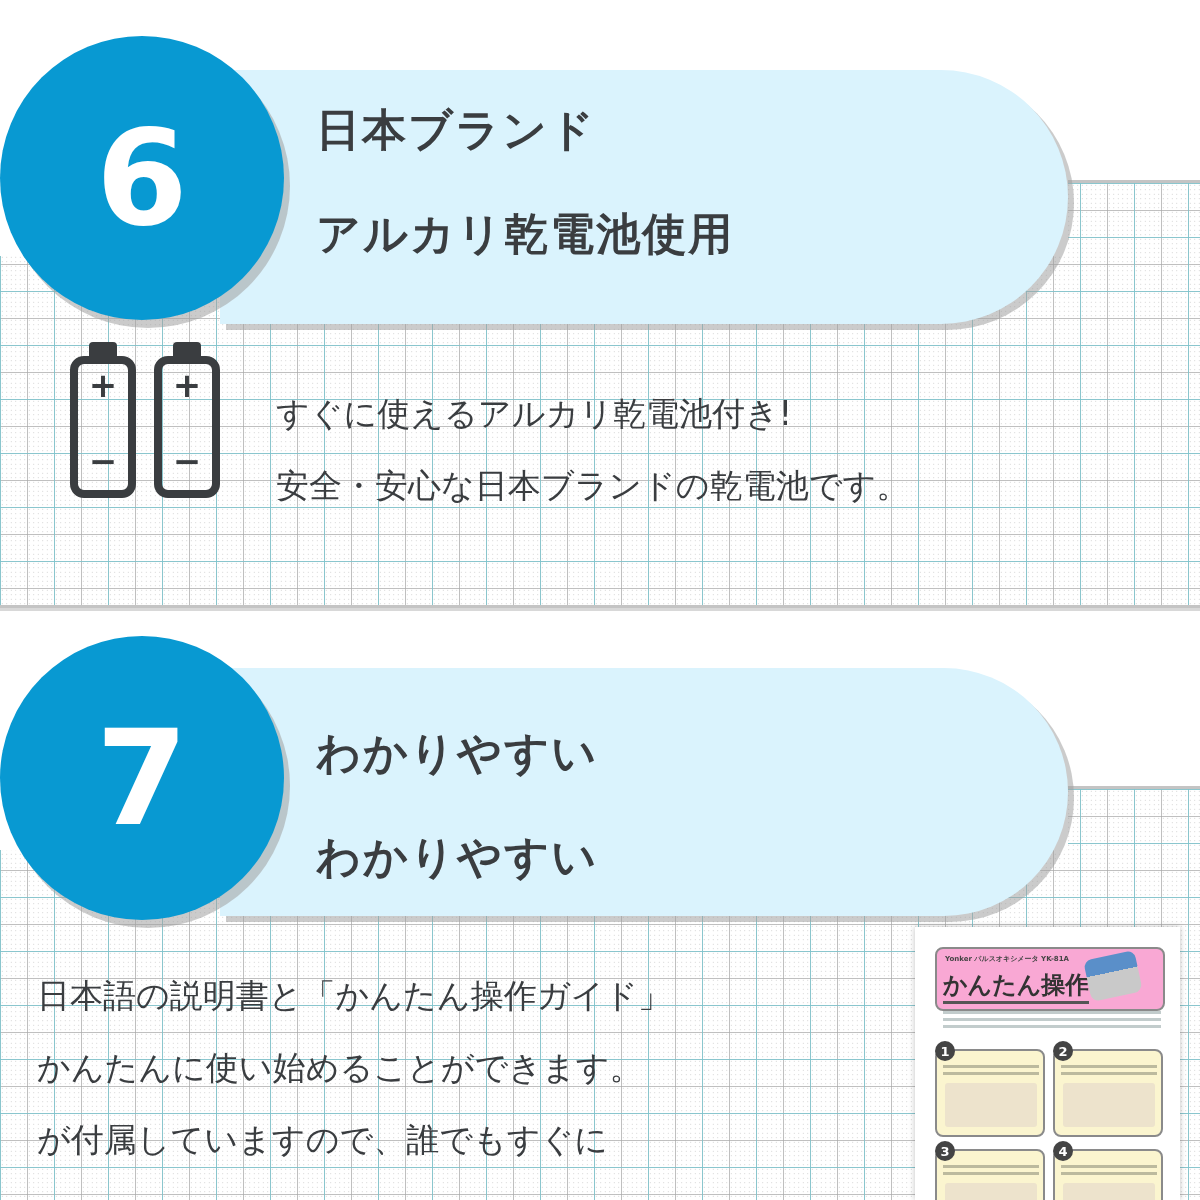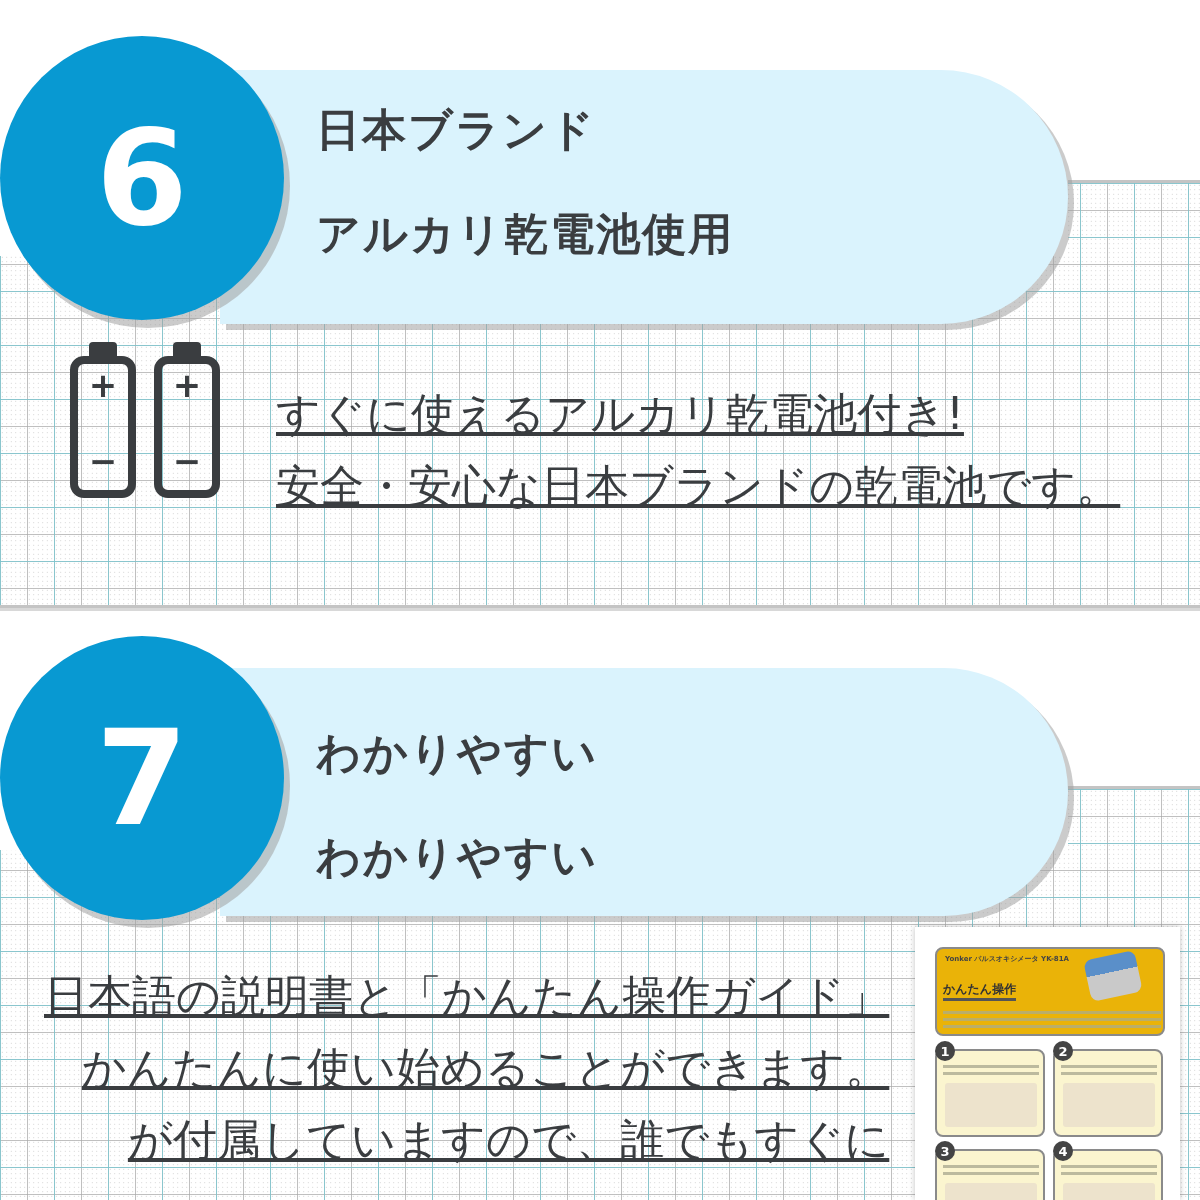--- a/index.html
+++ b/index.html
@@ -47,26 +47,25 @@
     font-size: 44px;
     line-height: 104px;
     color: #3a3d40;
     letter-spacing: 2px;
     white-space: nowrap;
   }
   .title span { display: block; }
 
   .body-text {
     position: absolute;
-    font-size: 44px;
+    font-size: 33px;
     line-height: 72px;
     color: #3a3d40;
     white-space: nowrap;
     letter-spacing: 0px;
-    text-decoration: underline;
   }
   .body-text span { display: block; }
 
   
   .batteries { position: absolute; left: 70px; top: 342px; width: 150px; height: 220px; }
   .battery {
     position: absolute; top: 0;
     width: 66px; height: 160px;
   }
   .battery .cap {
@@ -87,26 +86,26 @@
     position: absolute; left: -6px; top: 166px; width: 170px;
     font-weight: bold; font-size: 38px; color: #3a3d40; white-space: nowrap;
   }
 
   
   .manual {
     position: absolute; left: 915px; top: 927px; width: 265px; height: 273px;
     background: #ffffff; box-shadow: 0 0 6px rgba(0,0,0,0.25); overflow: hidden;
   }
   .manual-head {
-    position: absolute; left: 20px; top: 20px; width: 230px; height: 89px;
-    background: #eab308; border: 2px solid #8a8a8a; border-radius: 8px;
+    position: absolute; left: 20px; top: 20px; width: 230px; height: 64px;
+    background: #f9a8d4; border: 2px solid #8a8a8a; border-radius: 8px;
   }
   .manual-brand { position: absolute; left: 8px; top: 5px; font-size: 7px; font-weight: bold; color: #444; white-space: nowrap; }
   .manual-title {
-    position: absolute; left: 6px; top: 32px; font-size: 12px; font-weight: bold; color: #333;
+    position: absolute; left: 6px; top: 20px; font-size: 24px; font-weight: bold; color: #333;
     border-bottom: 3px solid #555; white-space: nowrap;
   }
   .manual-device {
     position: absolute; left: 150px; top: 6px; width: 52px; height: 42px;
     background: linear-gradient(#5a8fc9 0 40%, #c9c9c9 40% 100%); border-radius: 8px;
     transform: rotate(-12deg);
   }
   .manual-lines { position: absolute; left: 6px; top: 62px; width: 218px; }
   .manual-lines div { height: 3px; background: #9aa; margin-bottom: 4px; opacity: 0.6; }
   .step {
@@ -167,21 +166,21 @@
 
 <div class="num-circle" style="left:0px; top:636px;">
   <span>7</span>
 </div>
 
 <div class="title" style="left:316px; top:701px;">
   <span>わかりやすい</span>
   <span>わかりやすい</span>
 </div>
 
-<div class="body-text" style="left:44px; top:960px;text-align:right;">
+<div class="body-text" style="left:37px; top:960px;">
   <span>日本語の説明書と「かんたん操作ガイド」</span>
   <span>かんたんに使い始めることができます。</span>
   <span>が付属していますので、誰でもすぐに</span>
 </div>
 
 <div class="manual">
   <div class="manual-head">
     <div class="manual-brand">Yonker  パルスオキシメータ  YK-81A</div>
     <div class="manual-title">かんたん操作</div>
     <div class="manual-device"></div>

